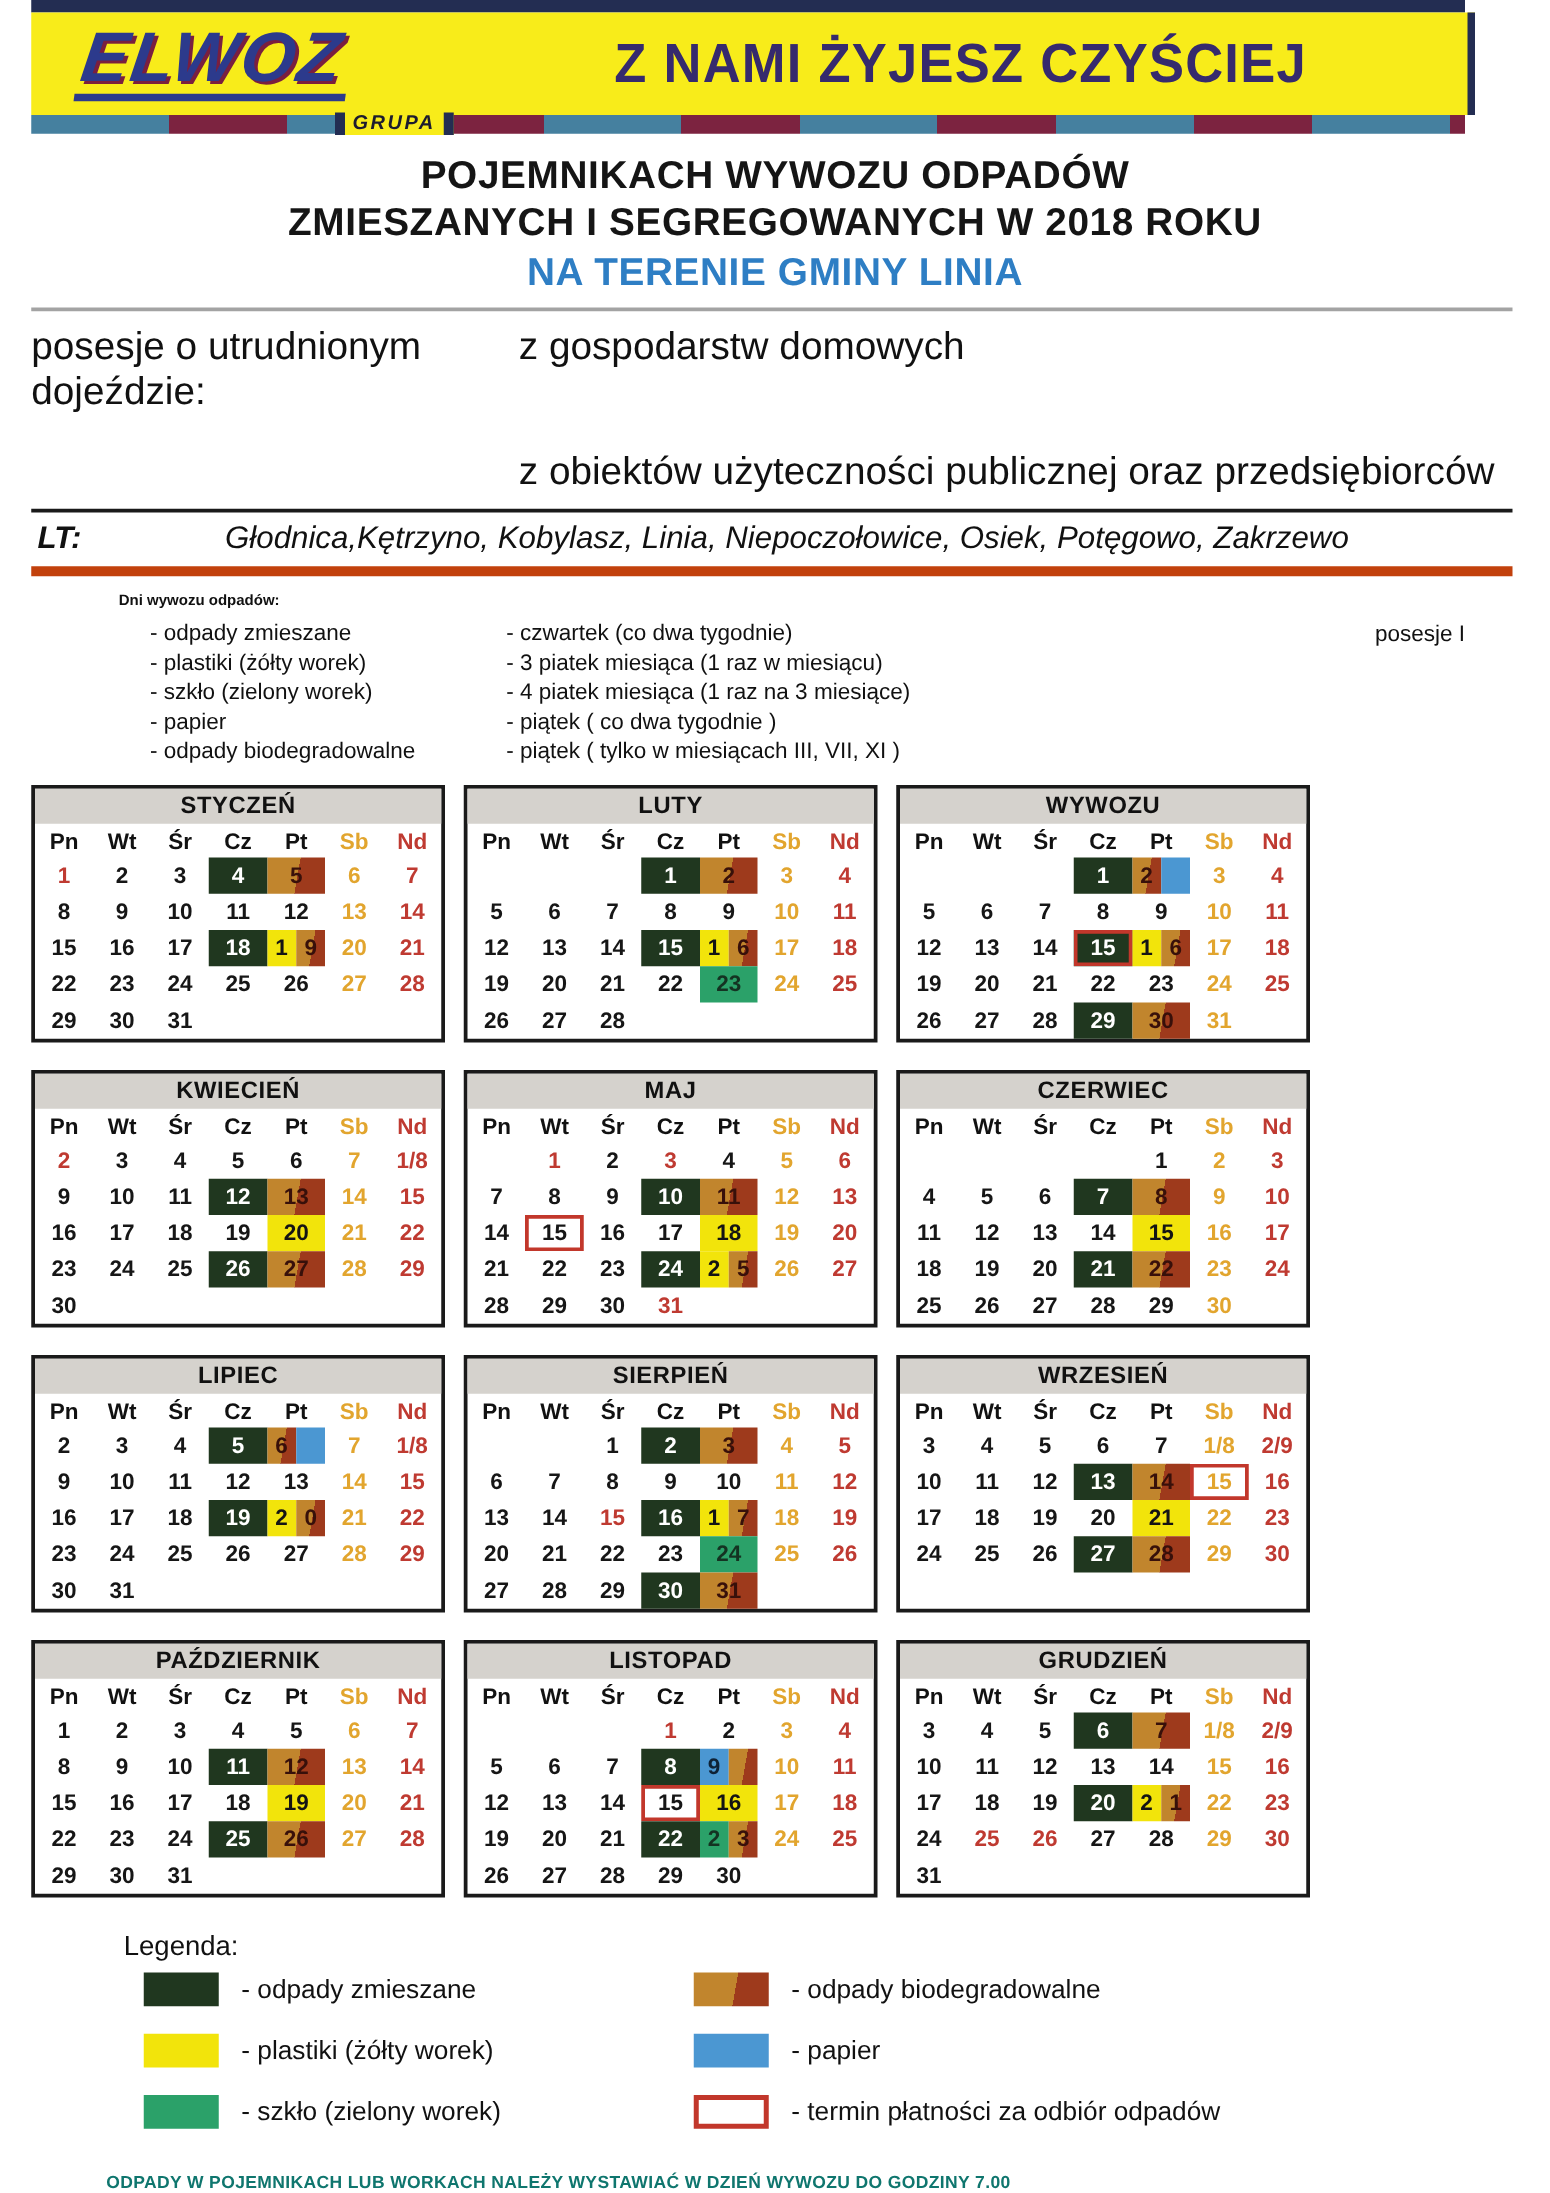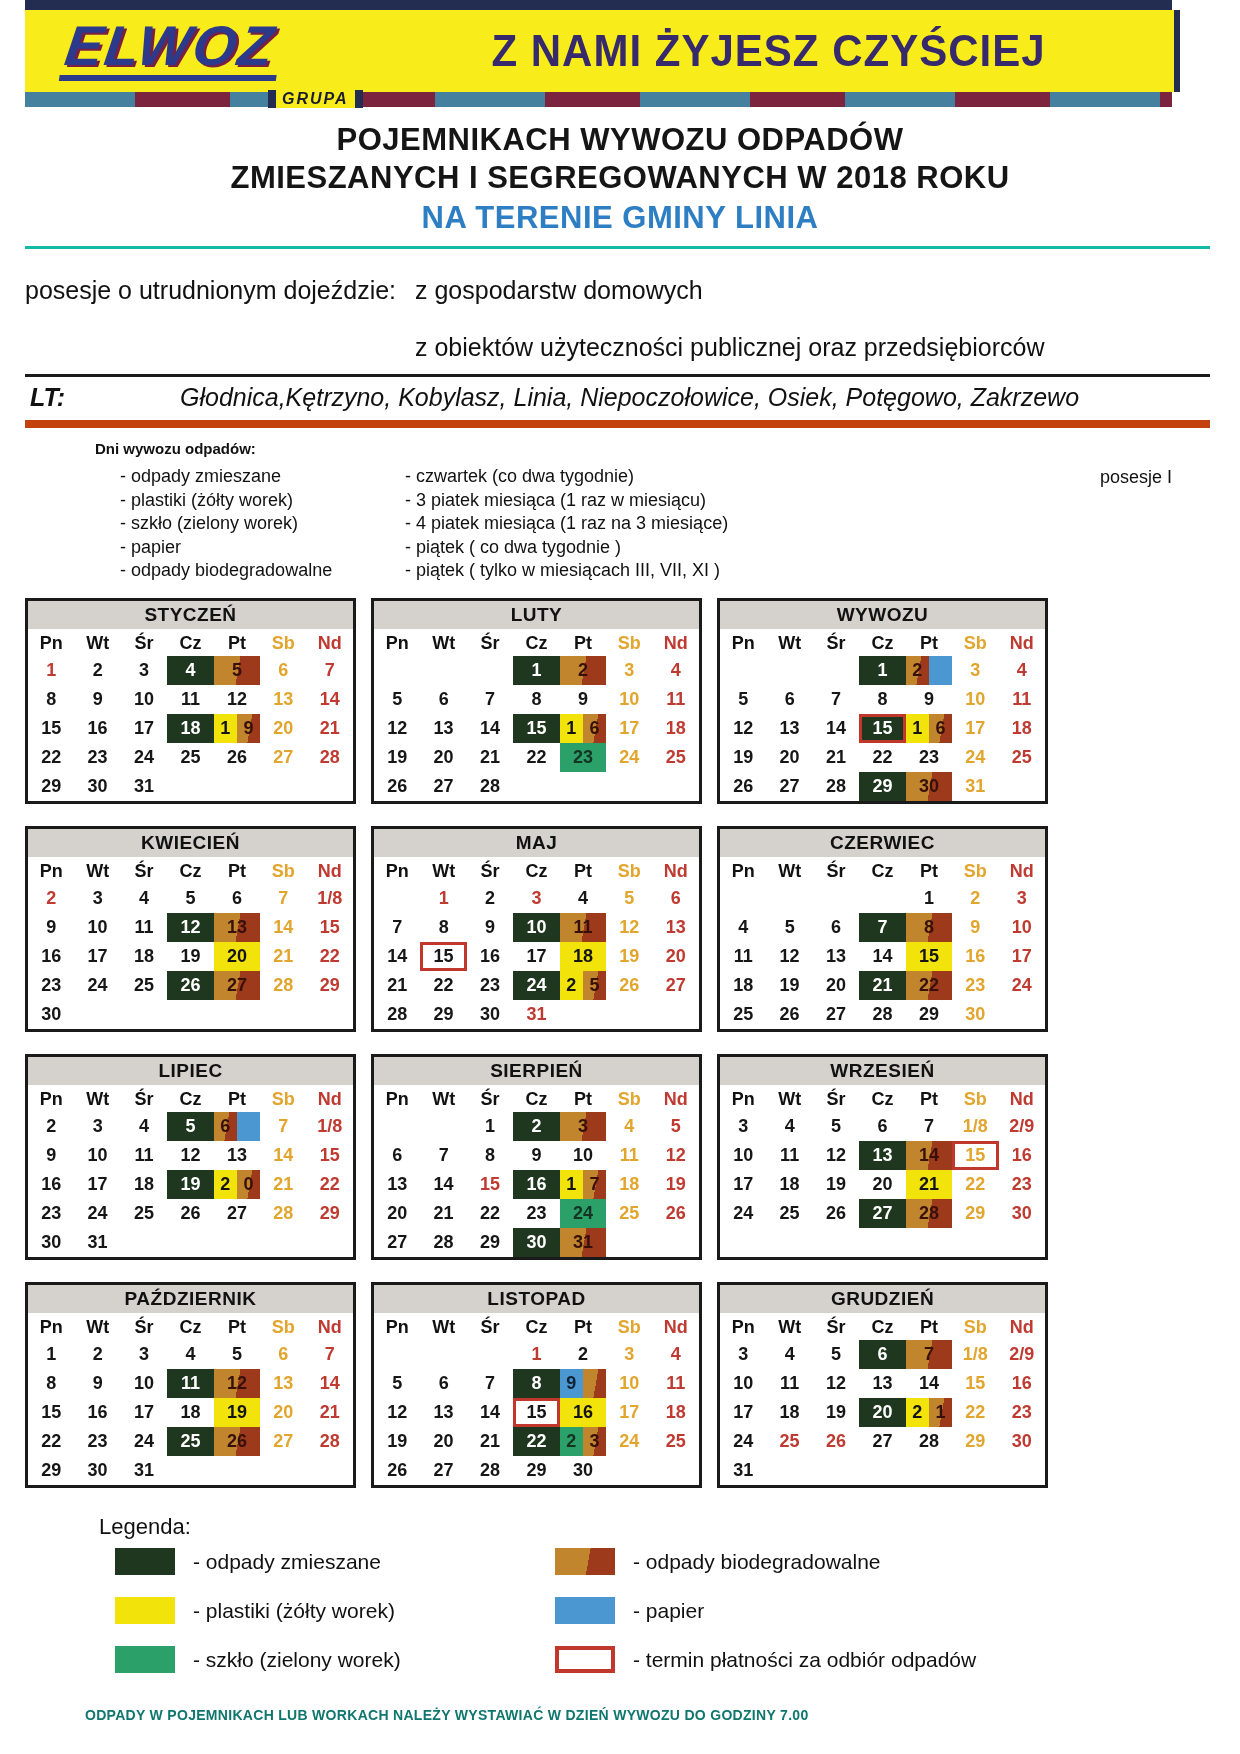--- a/index.html
+++ b/index.html
@@ -34,32 +34,32 @@
     font-family:"Liberation Sans", sans-serif;
   }
   .stripe-bar { height:15px; background:repeating-linear-gradient(90deg,#45809f 0 110px,#7c2340 110px 205px); margin-right:8px; }
 
   
   .title-block { text-align:center; margin-top:14px; }
   .title-line { font-size:31px; font-weight:bold; color:#151515; line-height:1.22; letter-spacing:0.5px; }
   .title-line.blue { color:#2e7ec4; margin-top:2px; }
 
   
-  .info-sec { margin:10px 30px 0 25px; border-top:3px solid #14b8a6; padding-top:27px; font-size:25px; }
+  .info-sec { margin:10px 30px 0 25px; border-top:3px solid #a3a3a3; padding-top:10px; font-size:31px; }
   .info-row { display:flex; }
   .info-left { width:390px; }
   .info-right { flex:1; }
   .info-row + .info-row { margin-top:28px; }
   .lt-row { margin:12px 30px 0 25px; border-top:3px solid #1a1a1a; border-bottom:8px solid #c2410c; padding:6px 0 8px 0; display:flex; font-size:25px; }
   .lt-label { width:155px; font-weight:bold; font-style:italic; padding-left:5px; }
   .lt-villages { font-style:italic; }
 
   
   .sched { margin:12px 30px 0 95px; }
-  .sched-head { font-weight:bold; font-size:15px; }
+  .sched-head { font-weight:bold; font-size:12px; }
   .sched-cols { display:flex; margin-top:8px; }
   .sched-col-types { width:285px; margin-left:25px; }
   .sched-col-days { flex:1; }
   .sched-sector { width:110px; font-size:18px; padding-top:2px; }
   .sched li { list-style:none; font-size:18px; line-height:1.3; }
 
   
   .months-grid {
     margin:16px 0 0 25px; width:1023px;
     display:grid; grid-template-columns:repeat(3, 331px); column-gap:15px; row-gap:22px;

